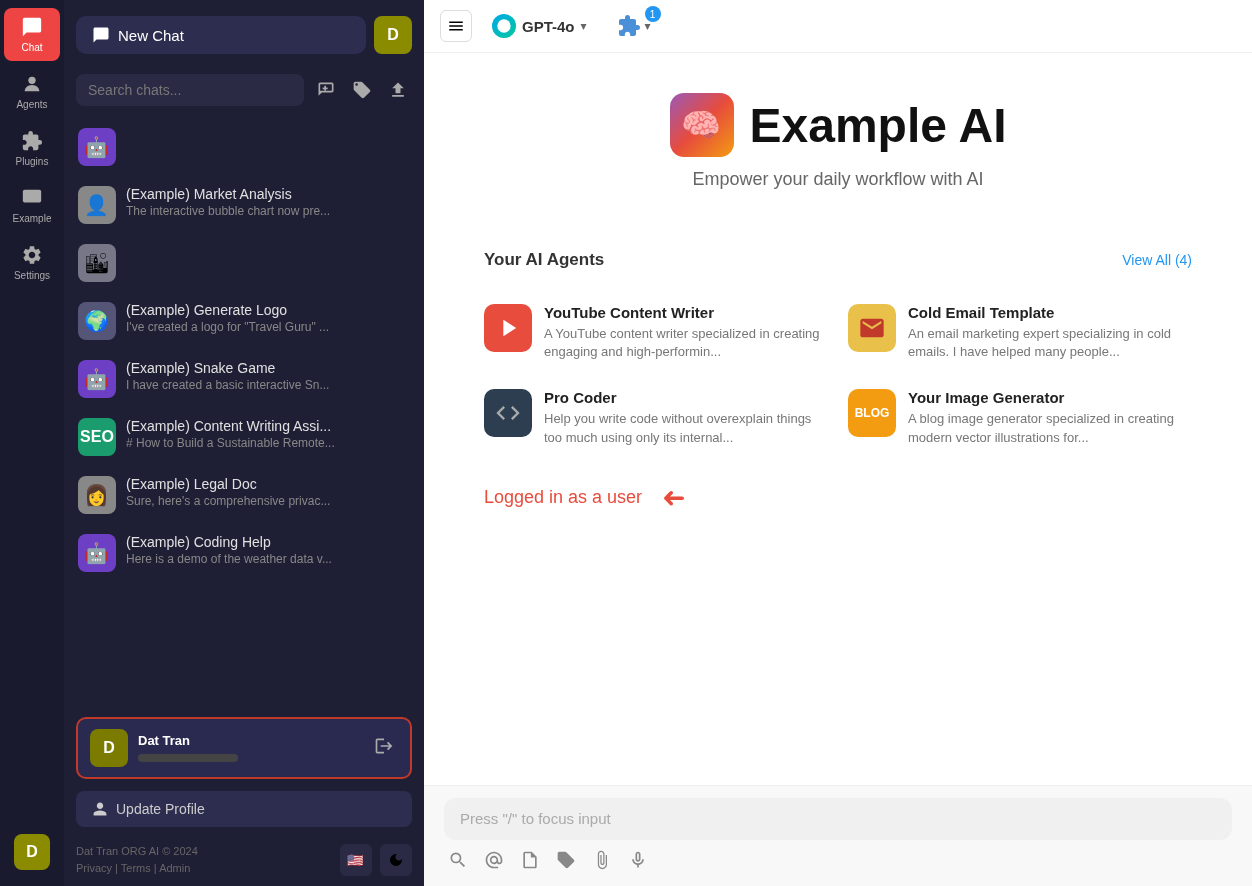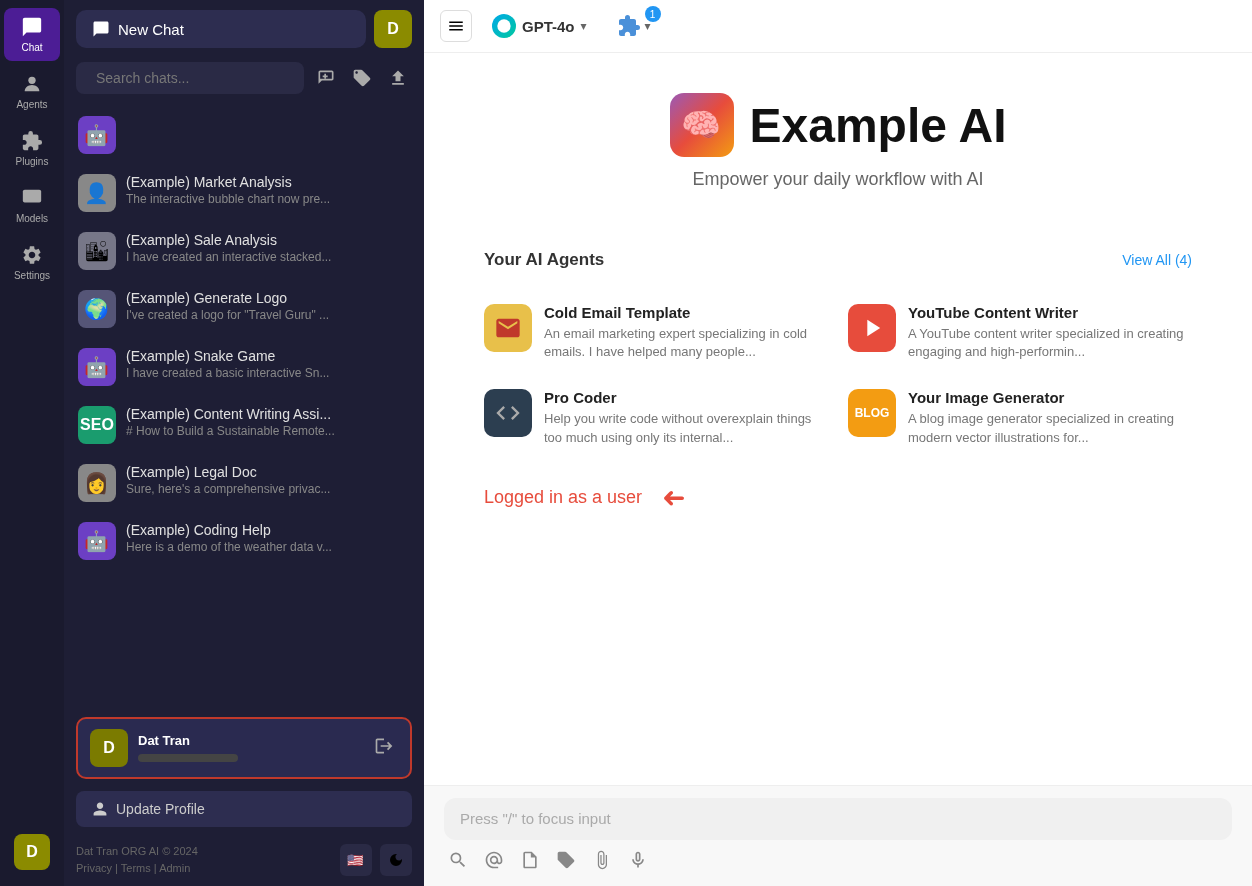--- a/index.html
+++ b/index.html
@@ -23,21 +23,21 @@
       justify-content: center;
       width: 56px;
       padding: 8px 4px;
       border-radius: 8px;
       cursor: pointer;
       color: #aaa;
       font-size: 10px;
       gap: 4px;
     }
     .icon-bar-item.active {
-      background: #4c1d95;
+      background: #ef4444;
       color: #fff;
     }
     .icon-bar-item svg { width: 22px; height: 22px; }
     .icon-bar-bottom {
       margin-top: auto;
       display: flex;
       flex-direction: column;
       align-items: center;
       padding-bottom: 8px;
     }
@@ -59,21 +59,21 @@
       width: 360px;
       background: #1e1e35;
       display: flex;
       flex-direction: column;
       flex-shrink: 0;
       height: 886px;
     }
     .sidebar-header {
       display: flex;
       align-items: center;
-      padding: 10px 12px;
+      padding: 16px 12px;
       gap: 8px;
     }
     .new-chat-btn {
       flex: 1;
       background: #2d2d50;
       border: none;
       border-radius: 10px;
       color: #fff;
       padding: 10px 16px;
       font-size: 15px;
@@ -102,21 +102,21 @@
       align-items: center;
       padding: 4px 12px 8px;
       gap: 8px;
     }
     .search-input {
       flex: 1;
       background: #2a2a45;
       border: none;
       border-radius: 8px;
       color: #aaa;
-      padding: 8px 20px;
+      padding: 8px 12px;
       font-size: 14px;
       outline: none;
     }
     .search-input::placeholder { color: #777; }
     .icon-btn {
       background: transparent;
       border: none;
       color: #aaa;
       cursor: pointer;
       padding: 4px;
@@ -464,21 +464,21 @@
     <svg viewBox="0 0 24 24" fill="currentColor">
       <path d="M20.5 11H19V7c0-1.1-.9-2-2-2h-4V3.5a2.5 2.5 0 0 0-5 0V5H4c-1.1 0-1.99.9-1.99 2v3.8H3.5c1.49 0 2.7 1.21 2.7 2.7s-1.21 2.7-2.7 2.7H2V20c0 1.1.9 2 2 2h3.8v-1.5c0-1.49 1.21-2.7 2.7-2.7 1.49 0 2.7 1.21 2.7 2.7V22H17c1.1 0 2-.9 2-2v-4h1.5a2.5 2.5 0 0 0 0-5z"></path>
     </svg>
     <span>Plugins</span>
   </div>
   <div class="icon-bar-item">
     <svg viewBox="0 0 24 24" fill="currentColor">
       <rect x="2" y="3" width="20" height="14" rx="2"></rect>
         <path d="M8 21h8M12 17v4"></path>
     </svg>
-    <span>Models</span>
+    <span>Example</span>
   </div>
   <div class="icon-bar-item">
     <svg viewBox="0 0 24 24" fill="currentColor">
       <path d="M19.14 12.94c.04-.3.06-.61.06-.94 0-.32-.02-.64-.07-.94l2.03-1.58c.18-.14.23-.41.12-.61l-1.92-3.32c-.12-.22-.37-.29-.59-.22l-2.39.96c-.5-.38-1.03-.7-1.62-.94l-.36-2.54c-.04-.24-.24-.41-.48-.41h-3.84c-.24 0-.43.17-.47.41l-.36 2.54c-.59.24-1.13.57-1.62.94l-2.39-.96c-.22-.08-.47 0-.59.22L2.74 8.87c-.12.21-.08.47.12.61l2.03 1.58c-.05.3-.09.63-.09.94s.02.64.07.94l-2.03 1.58c-.18.14-.23.41-.12.61l1.92 3.32c.12.22.37.29.59.22l2.39-.96c.5.38 1.03.7 1.62.94l.36 2.54c.05.24.24.41.48.41h3.84c.24 0 .44-.17.47-.41l.36-2.54c.59-.24 1.13-.56 1.62-.94l2.39.96c.22.08.47 0 .59-.22l1.92-3.32c.12-.22.07-.47-.12-.61l-2.01-1.58zM12 15.6c-1.98 0-3.6-1.62-3.6-3.6s1.62-3.6 3.6-3.6 3.6 1.62 3.6 3.6-1.62 3.6-3.6 3.6z"></path>
     </svg>
     <span>Settings</span>
   </div>
   <div class="icon-bar-bottom">
     <div class="avatar-small">D</div>
   </div>
@@ -519,24 +519,20 @@
     </div>
     <div class="chat-item">
       <div class="chat-thumb" style="background:#888">👤</div>
       <div class="chat-info">
         <div class="chat-title">(Example) Market Analysis</div>
         <div class="chat-preview">The interactive bubble chart now pre...</div>
       </div>
     </div>
     <div class="chat-item">
       <div class="chat-thumb" style="background:#778">🏙</div>
-      <div class="chat-info">
-        <div class="chat-title">(Example) Sale Analysis</div>
-        <div class="chat-preview">I have created an interactive stacked...</div>
-      </div>
     </div>
     <div class="chat-item">
       <div class="chat-thumb" style="background:#557">🌍</div>
       <div class="chat-info">
         <div class="chat-title">(Example) Generate Logo</div>
         <div class="chat-preview">I've created a logo for "Travel Guru" ...</div>
       </div>
     </div>
     <div class="chat-item">
       <div class="chat-thumb" style="background:#6c3fc4">🤖</div>
@@ -641,40 +637,40 @@
     </div>
 
     <div class="agents-section">
       <div class="agents-header">
         <span class="agents-title">Your AI Agents</span>
         <button class="view-all-btn">View All (4)</button>
       </div>
       <div class="agents-grid">
 
         <div class="agent-card">
+          <div class="agent-icon" style="background:#e74c3c">
+            <svg viewBox="0 0 24 24" fill="white" width="28" height="28">
+                <path d="M8 5v14l11-7z"></path>
+              </svg>
+          </div>
+          <div class="agent-info">
+            <div class="agent-name">YouTube Content Writer</div>
+            <div class="agent-desc">A YouTube content writer specialized in creating engaging and high-performin...</div>
+          </div>
+        </div>
+
+        <div class="agent-card">
           <div class="agent-icon" style="background:#e8c04a;border-radius:10px">
             <svg viewBox="0 0 24 24" fill="#c0392b" width="28" height="28">
                 <path d="M20 4H4c-1.1 0-2 .9-2 2v12c0 1.1.9 2 2 2h16c1.1 0 2-.9 2-2V6c0-1.1-.9-2-2-2zm0 4l-8 5-8-5V6l8 5 8-5v2z"></path>
               </svg>
           </div>
           <div class="agent-info">
             <div class="agent-name">Cold Email Template</div>
             <div class="agent-desc">An email marketing expert specializing in cold emails. I have helped many people...</div>
-          </div>
-        </div>
-
-        <div class="agent-card">
-          <div class="agent-icon" style="background:#e74c3c">
-            <svg viewBox="0 0 24 24" fill="white" width="28" height="28">
-                <path d="M8 5v14l11-7z"></path>
-              </svg>
-          </div>
-          <div class="agent-info">
-            <div class="agent-name">YouTube Content Writer</div>
-            <div class="agent-desc">A YouTube content writer specialized in creating engaging and high-performin...</div>
           </div>
         </div>
 
         <div class="agent-card">
           <div class="agent-icon" style="background:#2c3e50;border-radius:10px">
             <svg viewBox="0 0 24 24" fill="#aaa" width="28" height="28">
                 <path d="M9.4 16.6L4.8 12l4.6-4.6L8 6l-6 6 6 6 1.4-1.4zm5.2 0l4.6-4.6-4.6-4.6L16 6l6 6-6 6-1.4-1.4z"></path>
               </svg>
           </div>
           <div class="agent-info">

